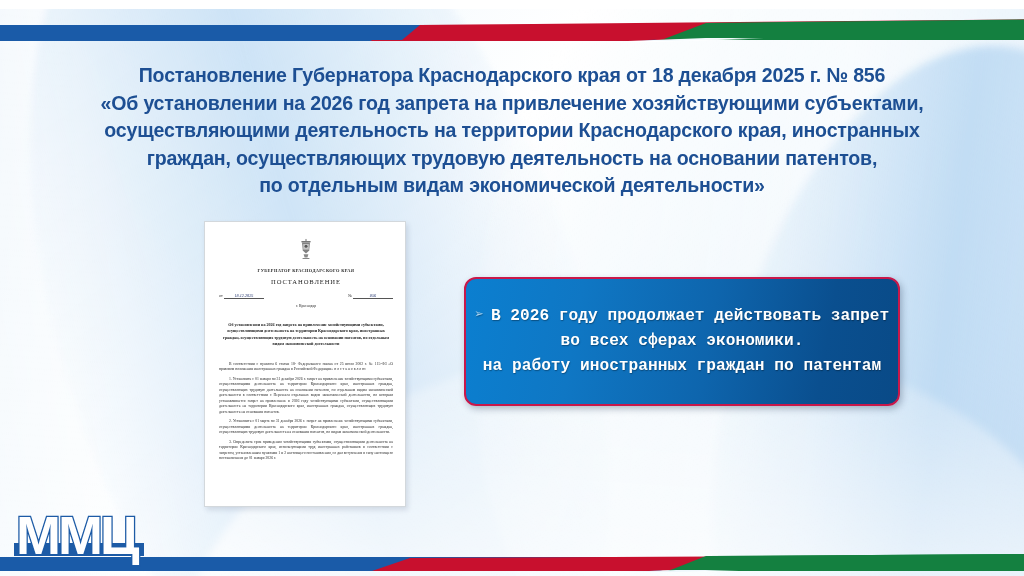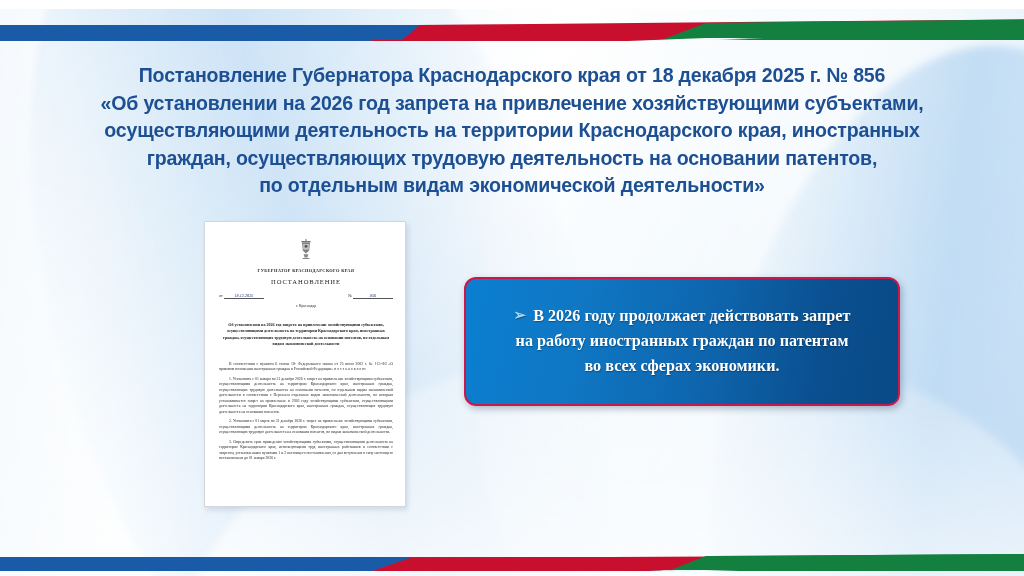--- a/index.html
+++ b/index.html
@@ -210,21 +210,21 @@
     border: 2.5px solid #c9184a;
     background: linear-gradient(100deg, #0b7fd0 0%, #0f77c4 26%, #0e65ad 56%, #0a4f8f 82%, #094a87 100%);
     box-shadow: 2px 3px 7px rgba(20,40,70,0.3);
     z-index: 6;
     display: flex;
     align-items: center;
     justify-content: center;
   }
   .callout-text {
     color: #ffffff;
-    font-family: Liberation Serif, serif;
+    font-family: Liberation Mono, monospace;
     font-weight: bold;
     font-size: 16.2px;
     line-height: 25px;
     text-align: center;
     text-shadow: 0.5px 0.8px 1.2px rgba(0,0,0,0.35);
     width: 100%;
   }
   .callout-line { white-space: nowrap; }
   .bullet-arrow {
     color: #a9d3f0;
@@ -330,29 +330,35 @@
       </div>
 
     </div>
   </div>
 
   <div class="callout">
     <div class="callout-text">
       <div class="callout-line">
         <span class="bullet-arrow">➢</span><span>В 2026 году продолжает действовать запрет</span>
       </div>
+      <div class="callout-line">во всех сферах экономики.</div>
       <div class="callout-line">на работу иностранных граждан по патентам</div>
-      <div class="callout-line">во всех сферах экономики.</div>
     </div>
   </div>
 
   <div class="banner banner-bottom">
     <svg width="1024" height="30" viewBox="0 0 1024 30" xmlns="http://www.w3.org/2000/svg">
       <polygon points="0,14 700,14 660,28 0,28" fill="#1a5ba8"></polygon>
       <polygon points="410,15 1024,12 1024,17 648,28 372,28" fill="#c8102e"></polygon>
       <polygon points="706,13 1024,11 1024,28 668,28" fill="#148040"></polygon>
       <polygon points="1024,14 1024,18 672,29 622,29" fill="#eef7fc"></polygon>
       <polygon points="712,13 1024,11 1024,27 672,27" fill="#148040"></polygon>
     </svg>
   </div>
 
+  <div class="logo">
+    <svg width="130" height="62" viewBox="0 0 130 62" xmlns="http://www.w3.org/2000/svg">
+      <rect x="-14" y="36" width="160" height="13" fill="#1d5ba6"></rect>
+      <text class="logo-text" x="2" y="47">ММЦ</text>
+    </svg>
+  </div>
 
 </div>
 
 </body></html>

